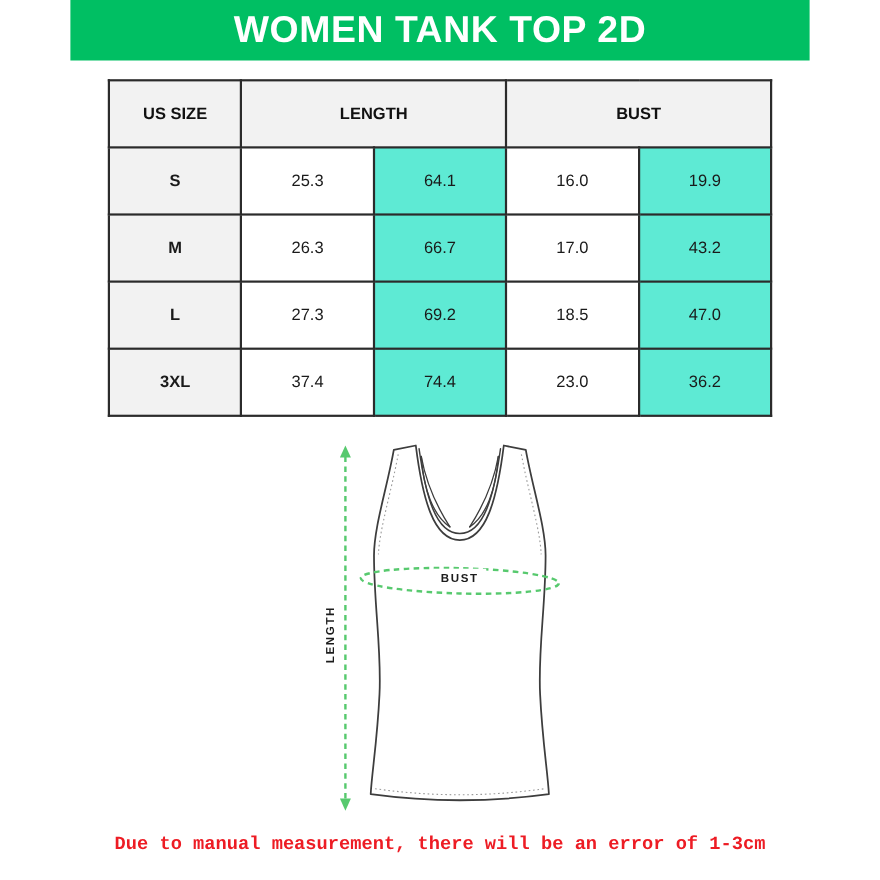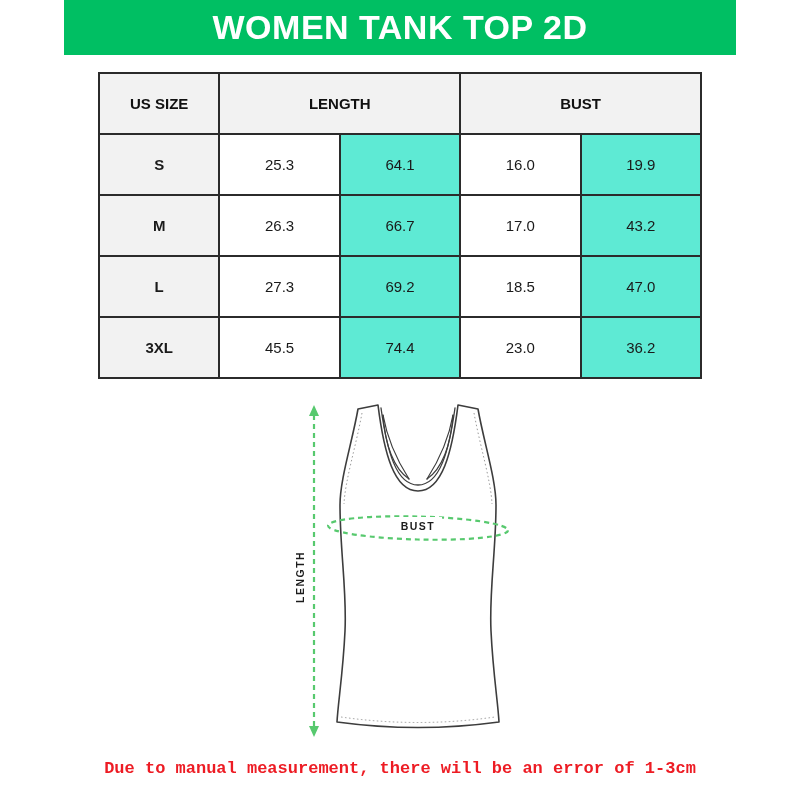--- a/index.html
+++ b/index.html
@@ -66,21 +66,21 @@
   </tr>
   <tr>
     <td class="size-cell">L</td>
     <td class="c-white">27.3</td>
     <td class="c-gray">69.2</td>
     <td class="c-white">18.5</td>
     <td class="c-gray">47.0</td>
   </tr>
   <tr>
     <td class="size-cell">3XL</td>
-    <td class="c-white">45.5</td>
+    <td class="c-white">37.4</td>
     <td class="c-gray">74.4</td>
     <td class="c-white">23.0</td>
     <td class="c-gray">36.2</td>
   </tr>
 </tbody>
   </table>
 
 <div class="diagram">
   <svg width="240" height="345" viewBox="0 0 240 345">
 

